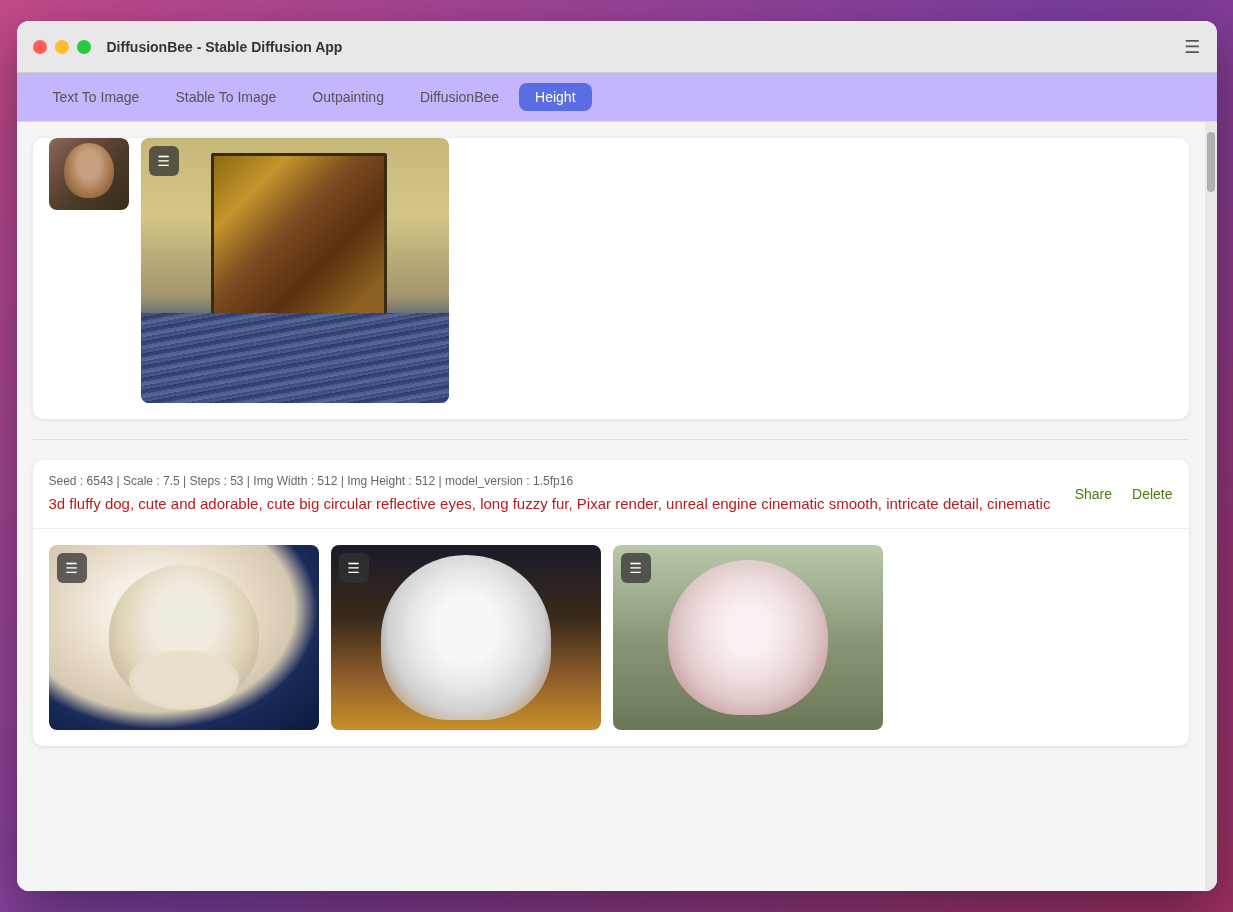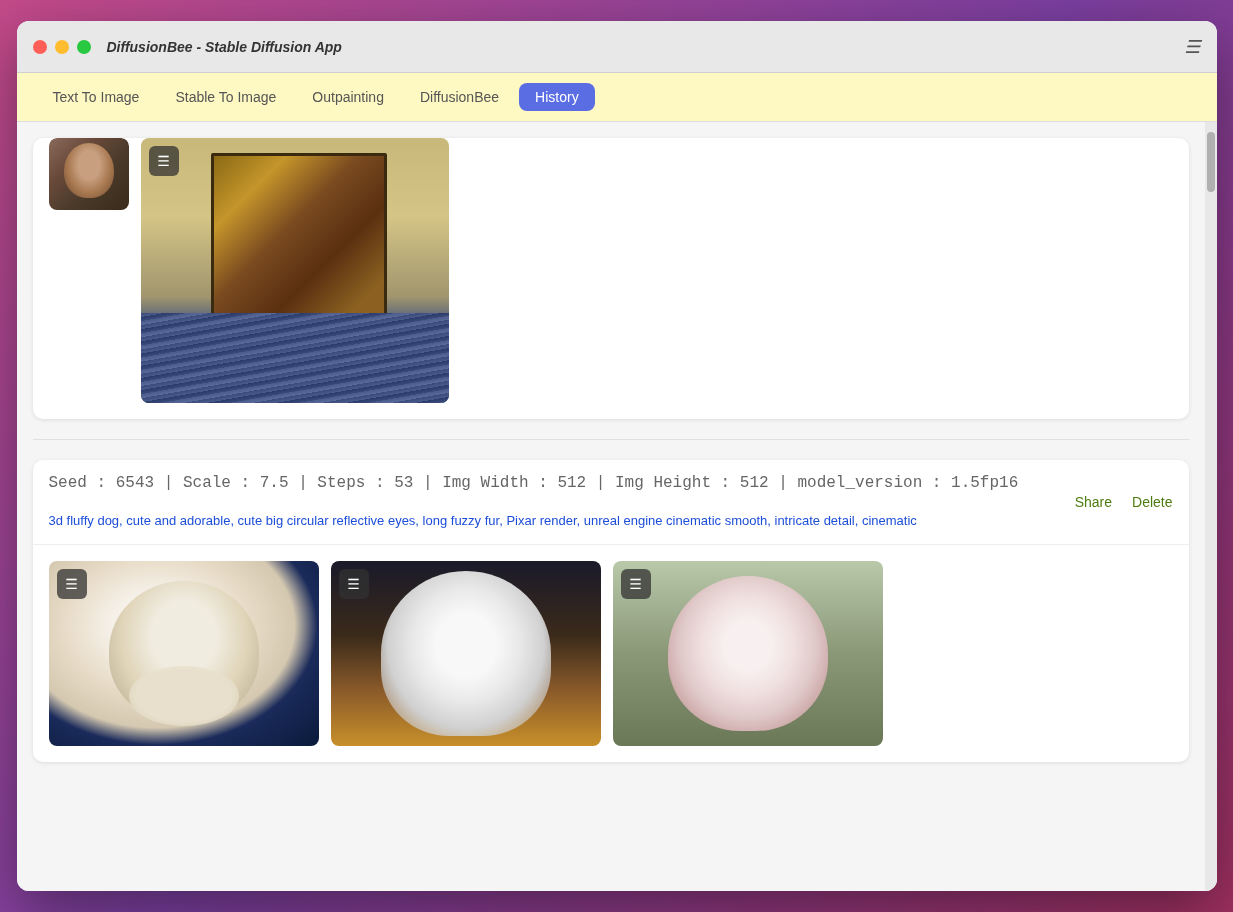--- a/index.html
+++ b/index.html
@@ -24,21 +24,20 @@
       overflow: hidden;
     }
     .titlebar {
       background: #e8e8e8;
       height: 52px;
       display: flex;
       align-items: center;
       padding: 0 16px;
       border-bottom: 1px solid #d0d0d0;
       flex-shrink: 0;
-      font-style: italic;
     }
     .traffic-lights {
       display: flex;
       gap: 8px;
       margin-right: 16px;
     }
     .traffic-light {
       width: 14px;
       height: 14px;
       border-radius: 50%;
@@ -52,21 +51,21 @@
       font-weight: 600;
       color: #333;
       flex: 1;
     }
     .menu-icon {
       color: #555;
       font-size: 18px;
       cursor: pointer;
     }
     .navbar {
-      background: #fef9c3;
+      background: #c4b5fd;
       padding: 10px 20px;
       display: flex;
       align-items: center;
       gap: 4px;
       border-bottom: 1px solid #ddd;
       flex-shrink: 0;
     }
     .nav-item {
       padding: 6px 16px;
       border-radius: 8px;
@@ -112,28 +111,27 @@
       margin-bottom: 20px;
       overflow: hidden;
       box-shadow: 0 1px 4px rgba(0,0,0,0.1);
     }
     .entry-meta {
       padding: 14px 16px;
       border-bottom: 1px solid #eee;
       position: relative;
     }
     .entry-meta-text {
-      font-size: 16px;
+      font-size: 12px;
       color: #666;
-      margin-bottom: 20px;
-      font-family: Liberation Mono, monospace;
+      margin-bottom: 5px;
     }
     .entry-prompt {
-      font-size: 13px;
-      color: #1d4ed8;
+      font-size: 15px;
+      color: #b91c1c;
       line-height: 1.4;
     }
     .entry-actions {
       position: absolute;
       right: 16px;
       top: 50%;
       transform: translateY(-50%);
       display: flex;
       gap: 20px;
     }
@@ -328,21 +326,21 @@
     </div>
     <div class="window-title">DiffusionBee - Stable Diffusion App</div>
     <div class="menu-icon">☰</div>
   </div>
 
   <div class="navbar">
     <div class="nav-item">Text To Image</div>
     <div class="nav-item">Stable To Image</div>
     <div class="nav-item">Outpainting</div>
     <div class="nav-item">DiffusionBee</div>
-    <div class="nav-item active">History</div>
+    <div class="nav-item active">Height</div>
   </div>
 
   <div class="content-area">
     <div class="scroll-content">
 
       <div style="height:16px"></div>
       <div class="top-entry">
         <div class="top-image-row">
 
           <div class="image-container">

